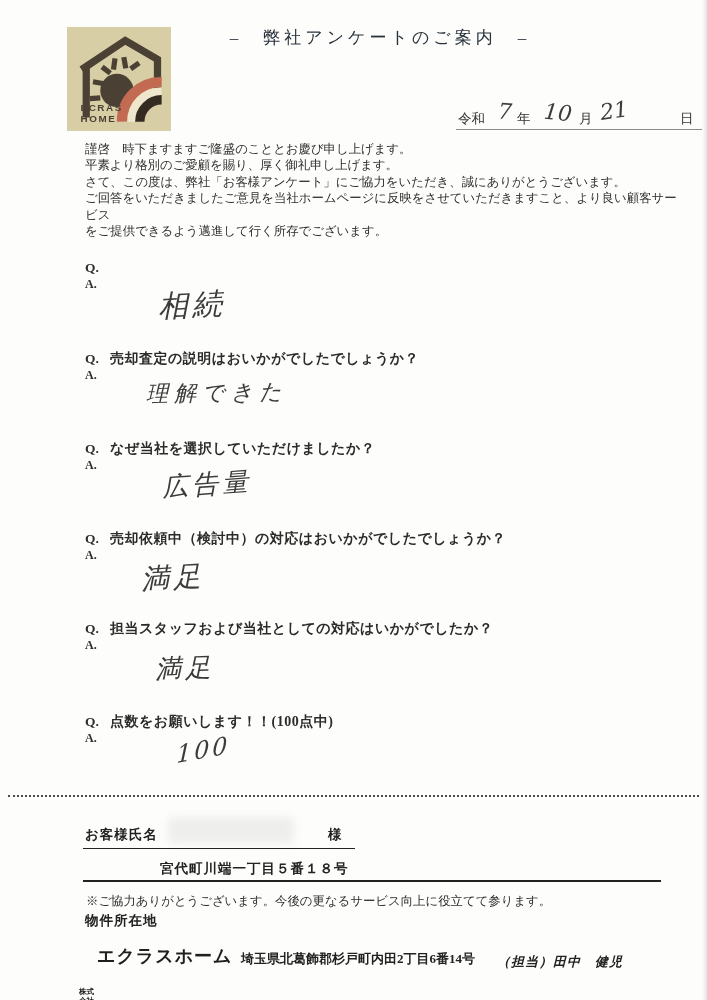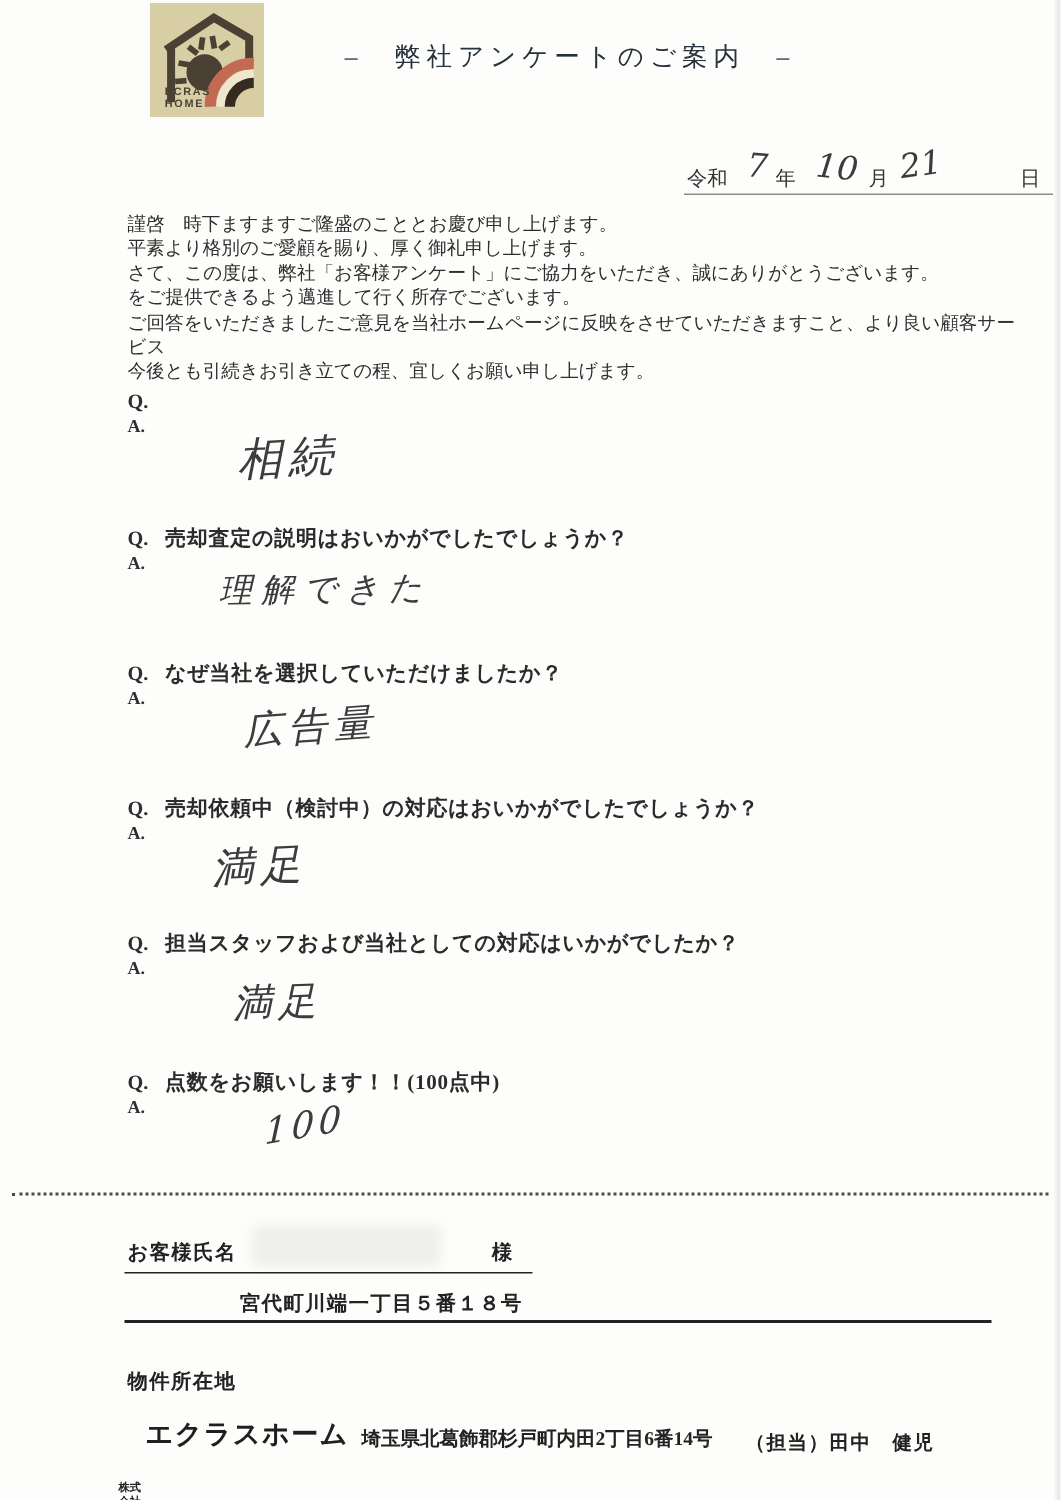--- a/index.html
+++ b/index.html
@@ -3,21 +3,21 @@
 <meta charset="utf-8">
 <style>
   html,body{margin:0;padding:0;background:#ffffff;}
   body{width:707px;height:1000px;position:relative;overflow:hidden;
        font-family:"Liberation Serif","DejaVu Serif",serif;color:#2b2b2b;}
   .page{position:absolute;inset:0;background:#fdfdfb;}
   .scan-edge{position:absolute;top:0;right:0;width:5px;height:1000px;
        background:linear-gradient(to right, rgba(0,0,0,0.0), rgba(0,0,0,0.10));}
 
   
-  .logo{position:absolute;left:67px;top:2px;width:104px;height:76px;margin-left:19px;}
+  .logo{position:absolute;left:67px;top:27px;width:104px;height:104px;}
   .logo svg{width:100%;height:100%;display:block;}
 
   
   .doc-title{position:absolute;left:60px;top:26px;width:640px;text-align:center;
        font-size:17px;letter-spacing:4px;color:#27313a;font-weight:500;}
 
   
   .date-part{position:absolute;font-size:13.5px;color:#333;}
   .hw{font-style:italic;color:#3c3c3c;
       font-family:"DejaVu Serif","Liberation Serif",serif;font-weight:400;}
@@ -66,21 +66,21 @@
 
   
   .corp-prefix{position:absolute;left:79px;top:988px;font-size:7.5px;line-height:8.5px;
       color:#222;font-family:"Liberation Sans","DejaVu Sans",sans-serif;font-weight:700;}
   .company-name{position:absolute;left:97px;top:944px;font-size:18px;font-weight:700;
       letter-spacing:1px;color:#1f1f1f;
       font-family:"Liberation Sans","DejaVu Sans",sans-serif;}
   .company-address{position:absolute;left:229px;top:950px;font-size:13px;font-weight:600;
       color:#222;padding-left:12px;}
   .company-staff{position:absolute;left:497px;top:953px;font-size:13px;font-weight:600;
-      color:#222;letter-spacing:1px;}
+      color:#222;letter-spacing:1px;font-style:italic;}
 </style>
 </head>
 <body>
 
 <div class="page">
 
   <div class="logo">
     <svg viewBox="0 0 100 100">
       <rect width="100" height="100" fill="#d8cea6"></rect>
       <rect x="15" y="37" width="7" height="50" fill="#4a4134"></rect>
@@ -112,23 +112,22 @@
   <span class="date-hw hw" style="left:544px;top:100px;transform:rotate(6deg);">10</span>
   <span class="date-part" style="left:579px;top:110px;">月</span>
   <span class="date-hw hw" style="left:600px;top:98px;transform:rotate(-8deg);">21</span>
   <span class="date-part" style="left:680px;top:110px;">日</span>
   <div class="date-underline"></div>
 
   <div class="greeting">
     <div>謹啓　時下ますますご隆盛のこととお慶び申し上げます。</div>
     <div>平素より格別のご愛顧を賜り、厚く御礼申し上げます。</div>
     <div>さて、この度は、弊社「お客様アンケート」にご協力をいただき、誠にありがとうございます。</div>
+    <div>ご回答をいただきましたご意見を当社ホームページに反映をさせていただきますこと、より良い顧客サービス</div>
     <div>をご提供できるよう邁進して行く所存でございます。</div>
-    <div>ご回答をいただきましたご意見を当社ホームページに反映をさせていただきますこと、より良い顧客サービス</div>
-    <div>今後とも引続きお引き立ての程、宜しくお願い申し上げます。</div>
   </div>
 
   <div class="qa" style="top:260px;">
     <span class="qlbl">Q.</span>
     <span class="albl">A.</span>
     <span class="ans ans0 hw">相続</span>
   </div>
 
   <div class="qa" style="top:351px;">
     <span class="qlbl">Q.</span>
@@ -169,20 +168,21 @@
 
   <div class="name-redaction"></div>
   <span class="fld-label name-label">お客様氏名</span>
   <span class="fld-label name-honorific">様</span>
   <div class="name-underline"></div>
 
   <span class="fld-label prop-label">物件所在地</span>
   <span class="prop-value">宮代町川端一丁目５番１８号</span>
   <div class="prop-underline"></div>
 
+  <div class="note1">※ご協力ありがとうございます。今後の更なるサービス向上に役立てて参ります。</div>
 
   <div class="corp-prefix">
     <div>株式</div>
     <div>会社</div>
   </div>
   <span class="company-name">エクラスホーム</span>
   <span class="company-address">埼玉県北葛飾郡杉戸町内田2丁目6番14号</span>
   <span class="company-staff">（担当）田中　健児</span>
 
   <div class="scan-edge"></div>

